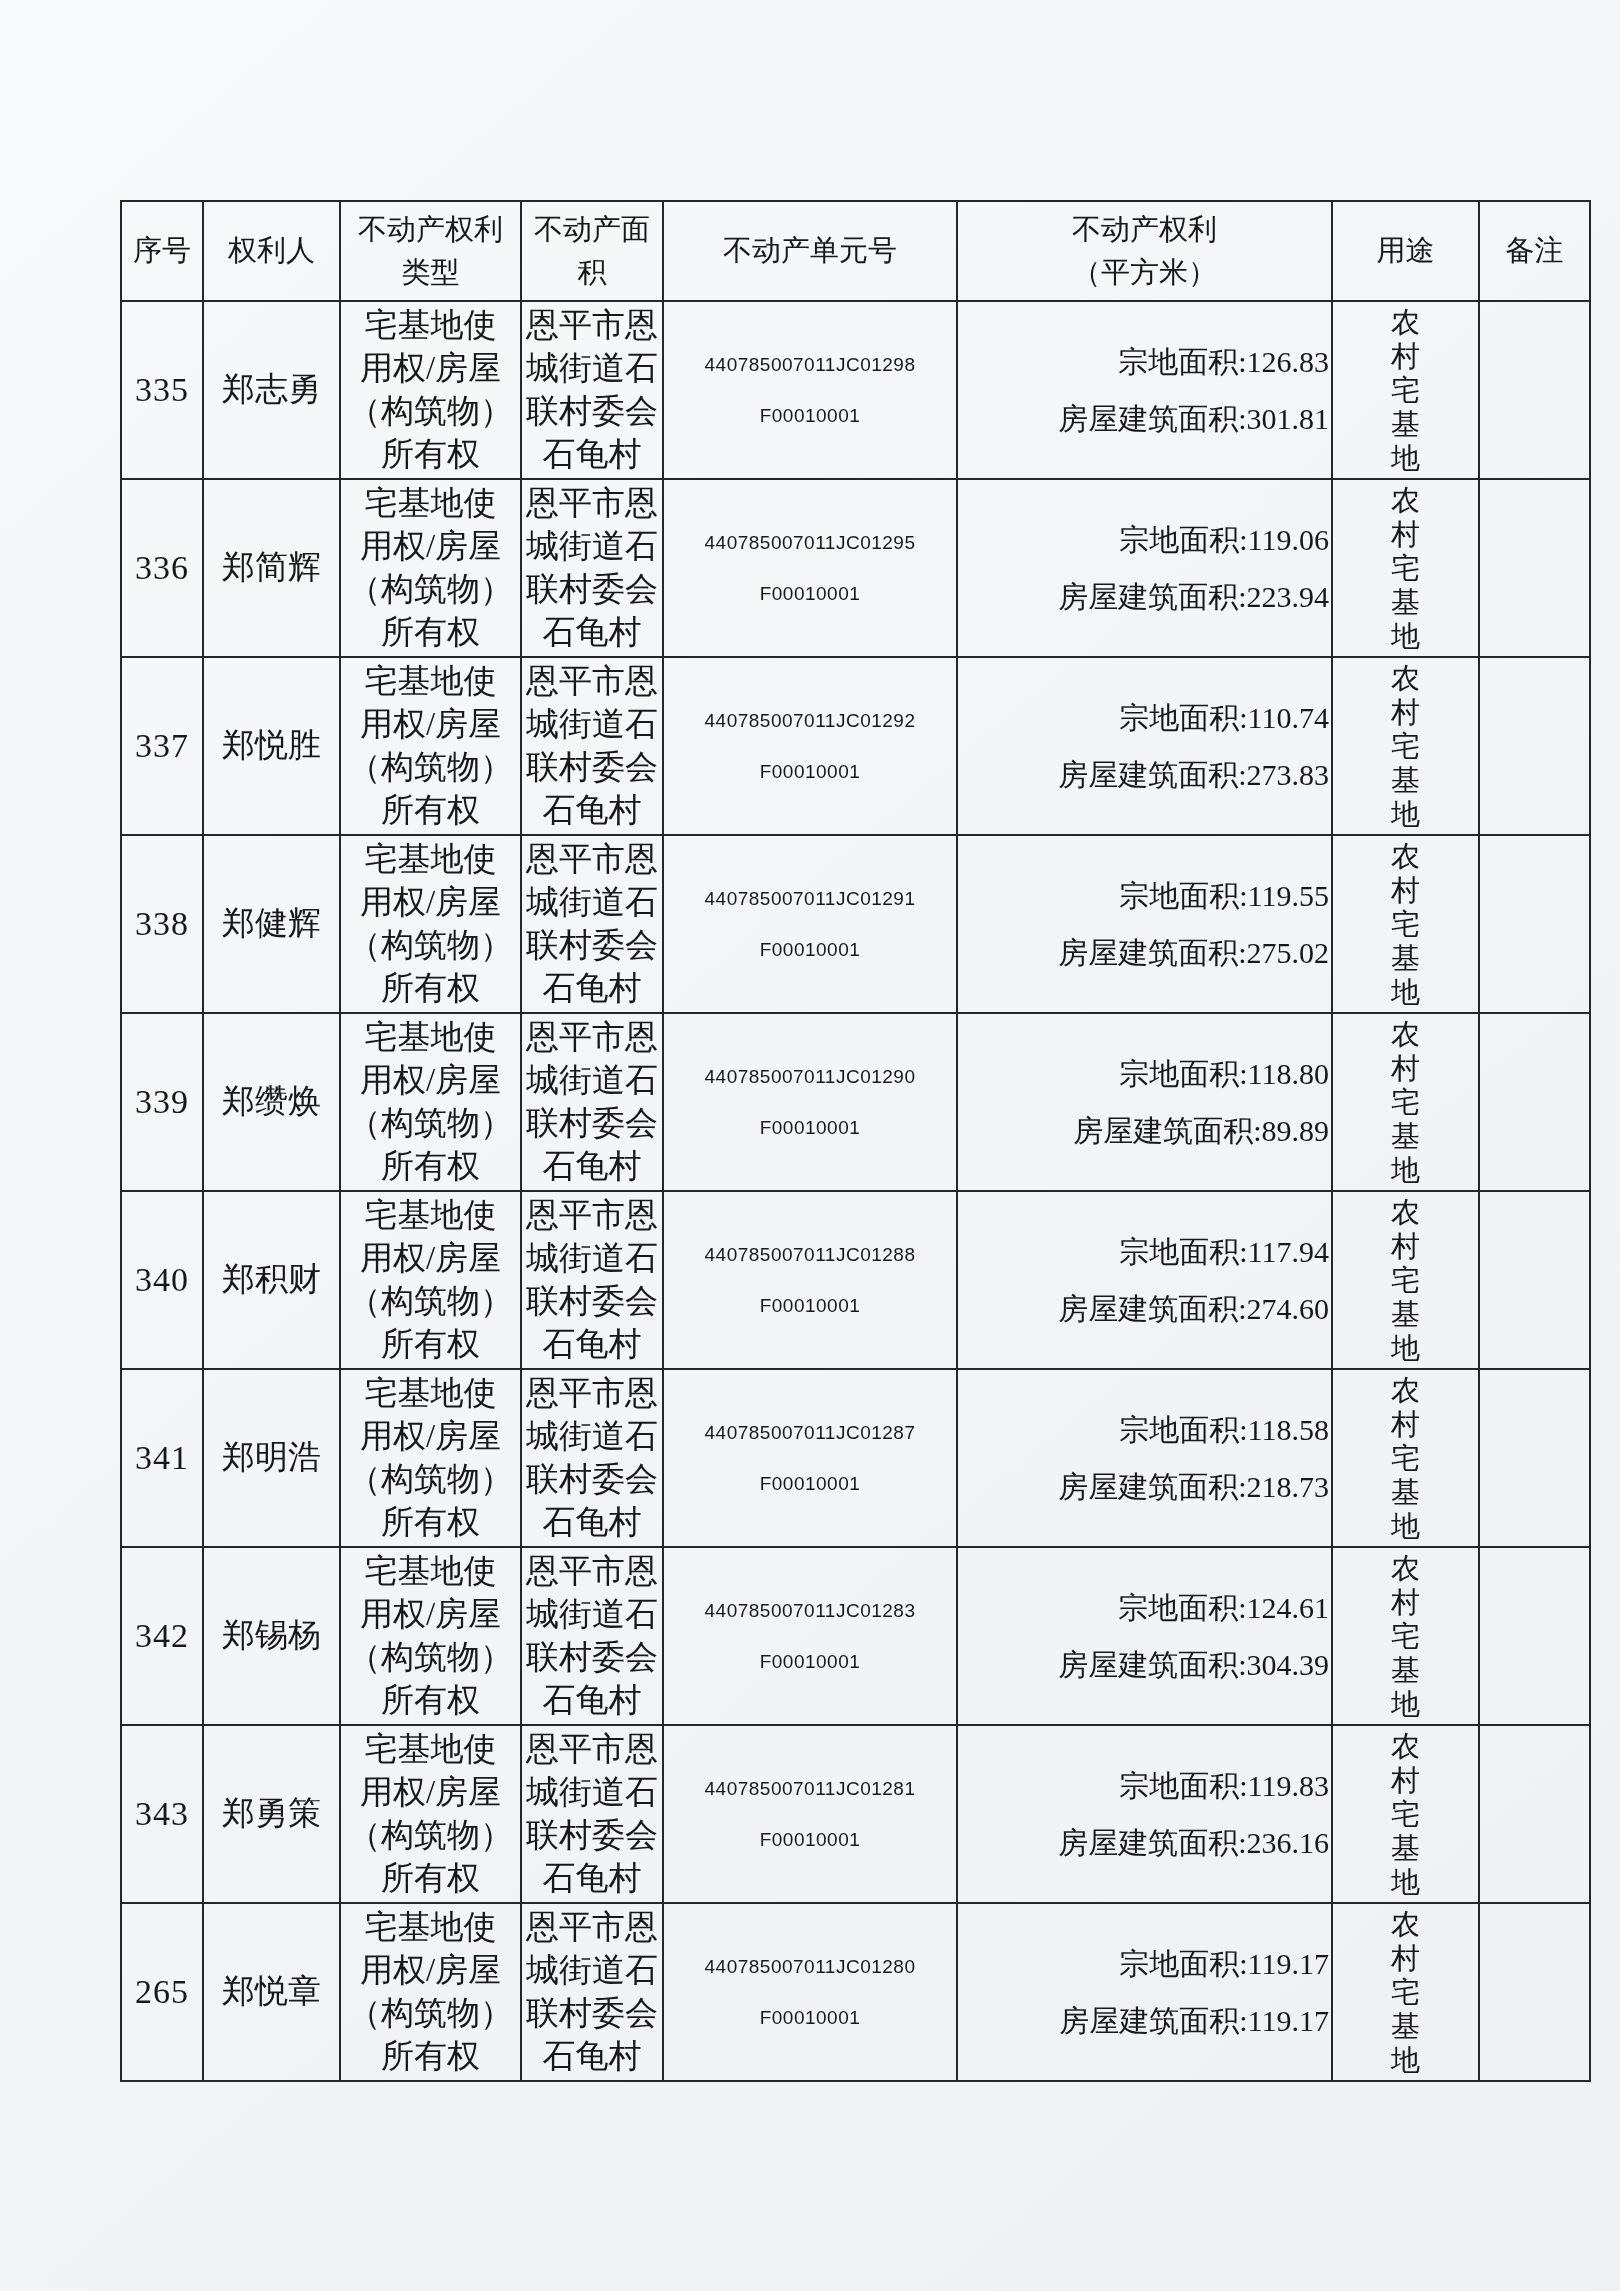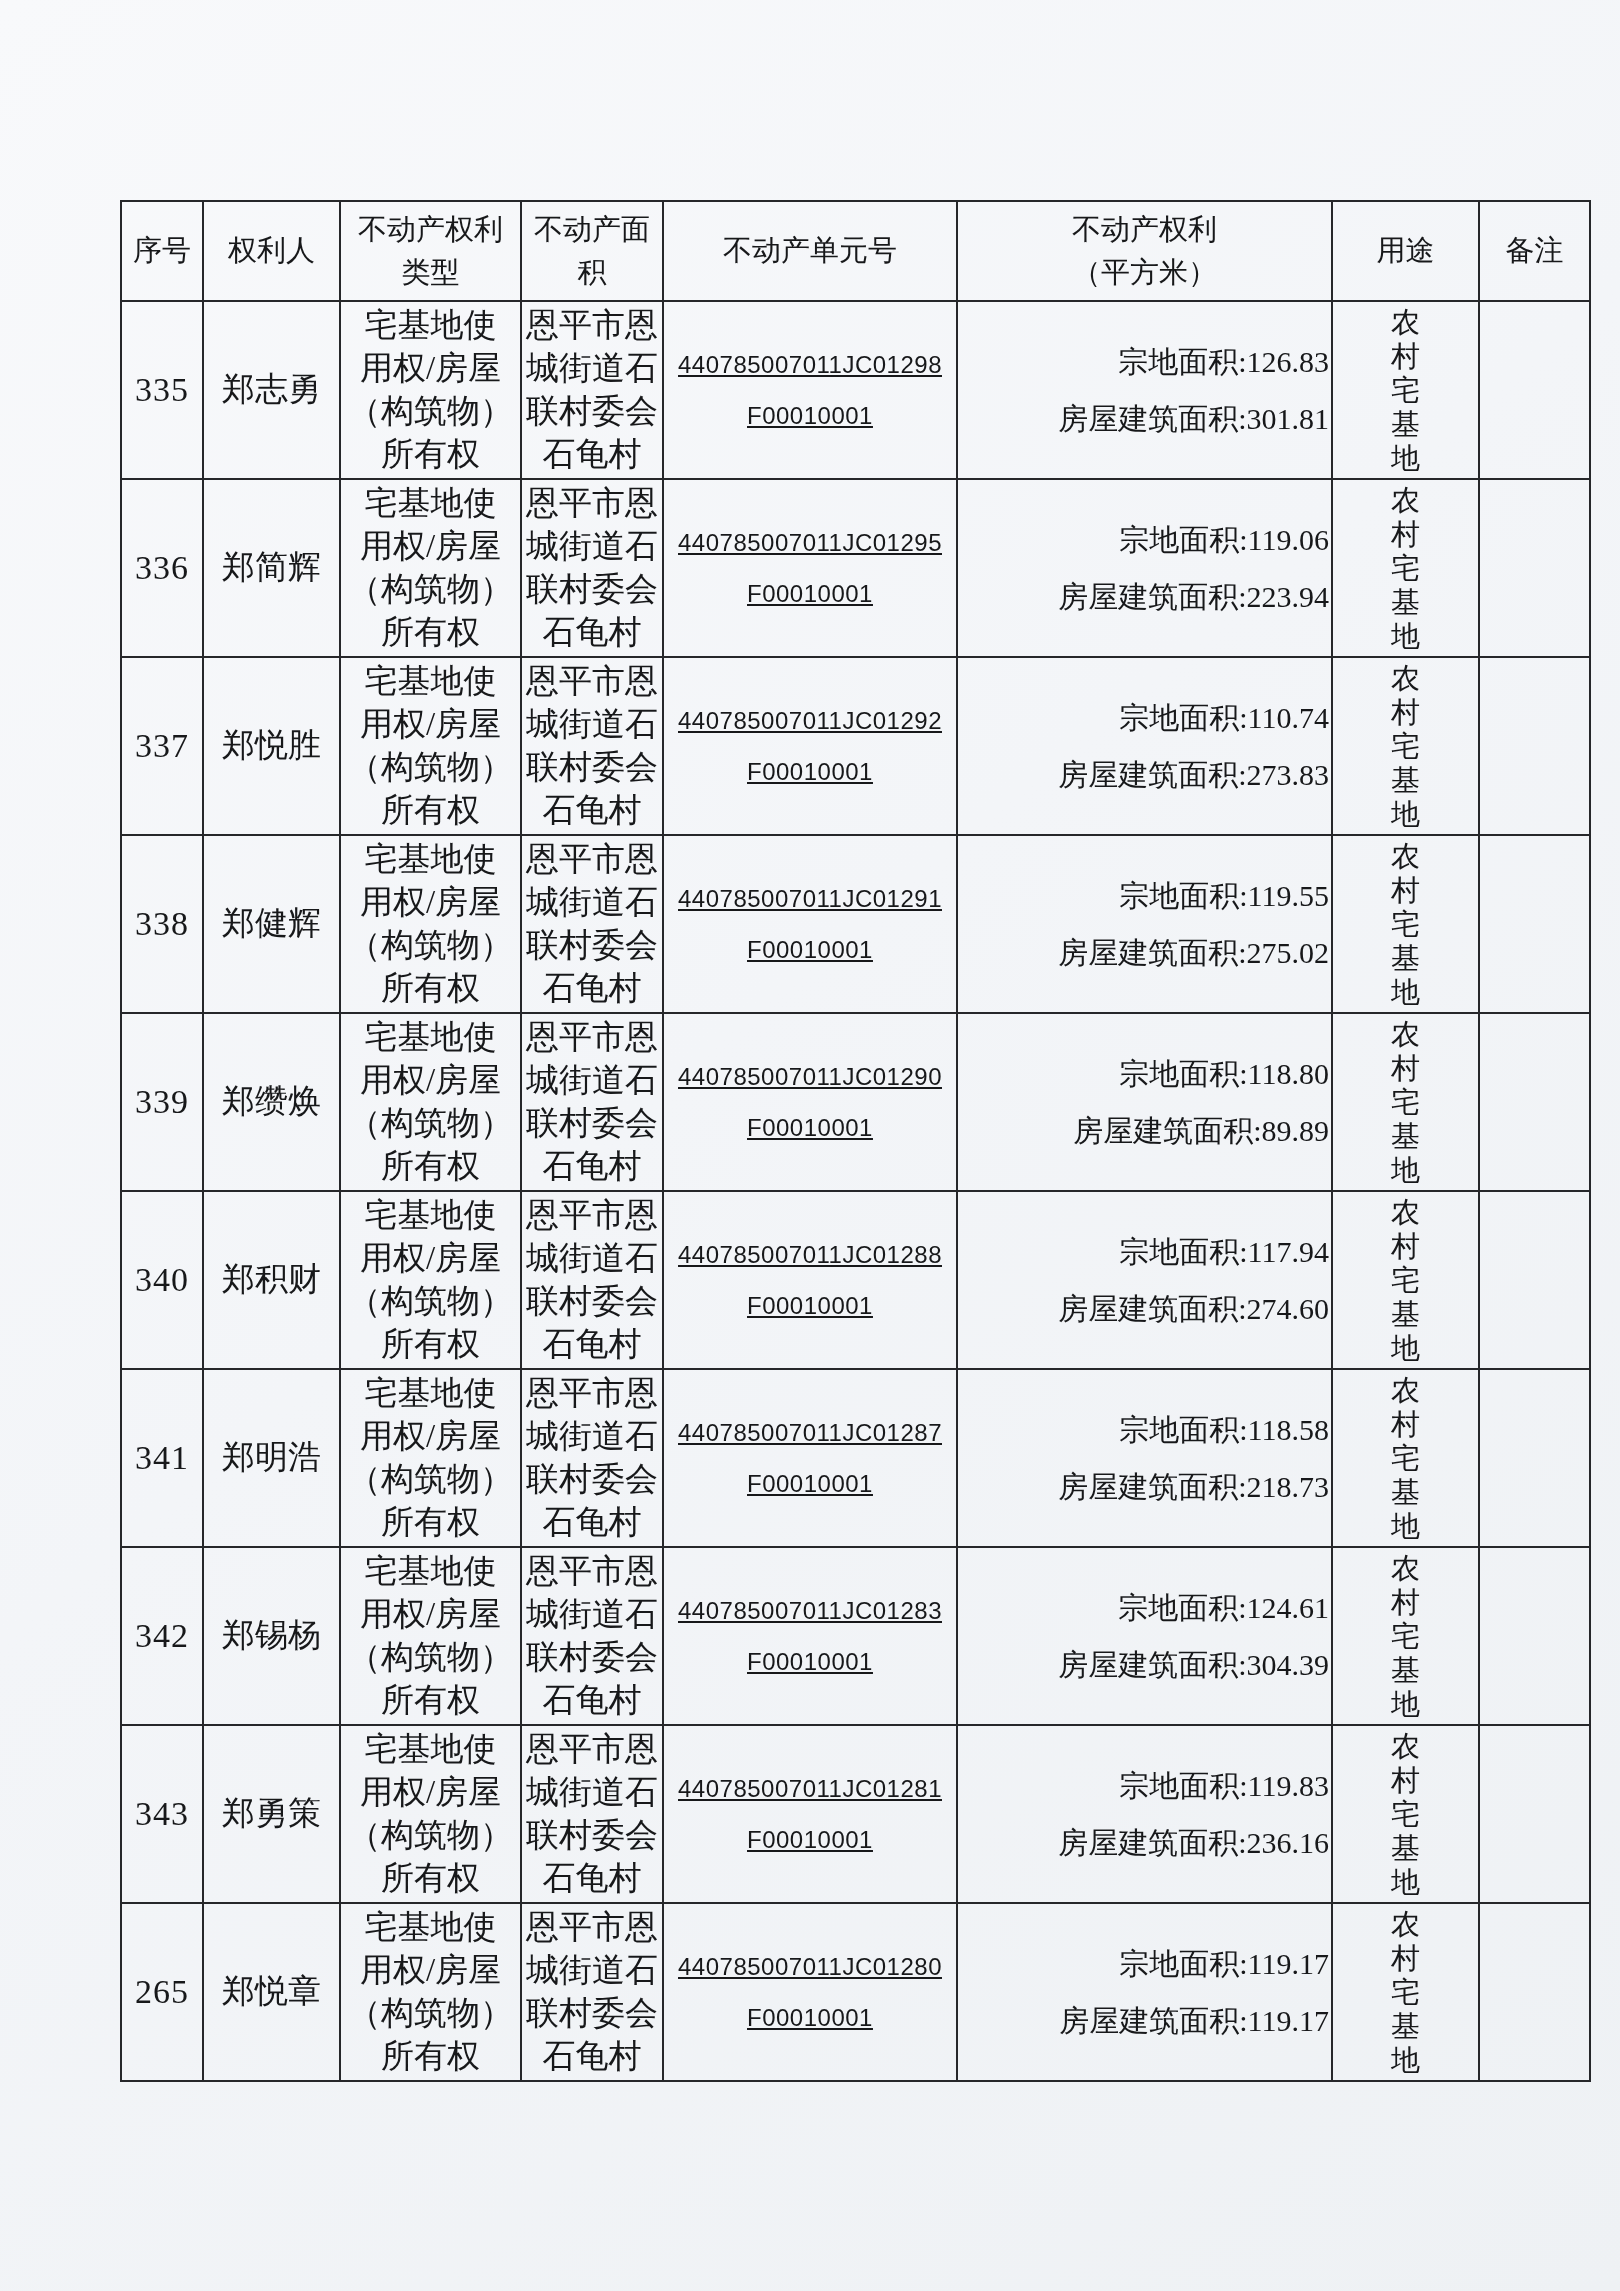--- a/index.html
+++ b/index.html
@@ -32,21 +32,21 @@
   td{
     text-align:center;vertical-align:middle;
     font-size:33px;line-height:43px;
     white-space:pre-line;
     padding:2px;
   }
   td.seq{font-size:34px;letter-spacing:1px;}
   td.rtype,td.loc{font-size:33px;line-height:43px;}
   td.unit{
     font-family:"Liberation Sans","DejaVu Sans",sans-serif;
-    font-size:24px;line-height:51px;letter-spacing:0.5px;text-decoration:underline;
+    font-size:19px;line-height:51px;letter-spacing:0.5px;
   }
   td.area{
     text-align:right;font-size:30px;line-height:57px;padding-left:13.7px;
   }
   td.use{padding:0;}
   td.use .vert{
     width:33px;margin:0 auto;
     font-size:29px;line-height:34px;
     word-break:break-all;text-align:center;
   }

